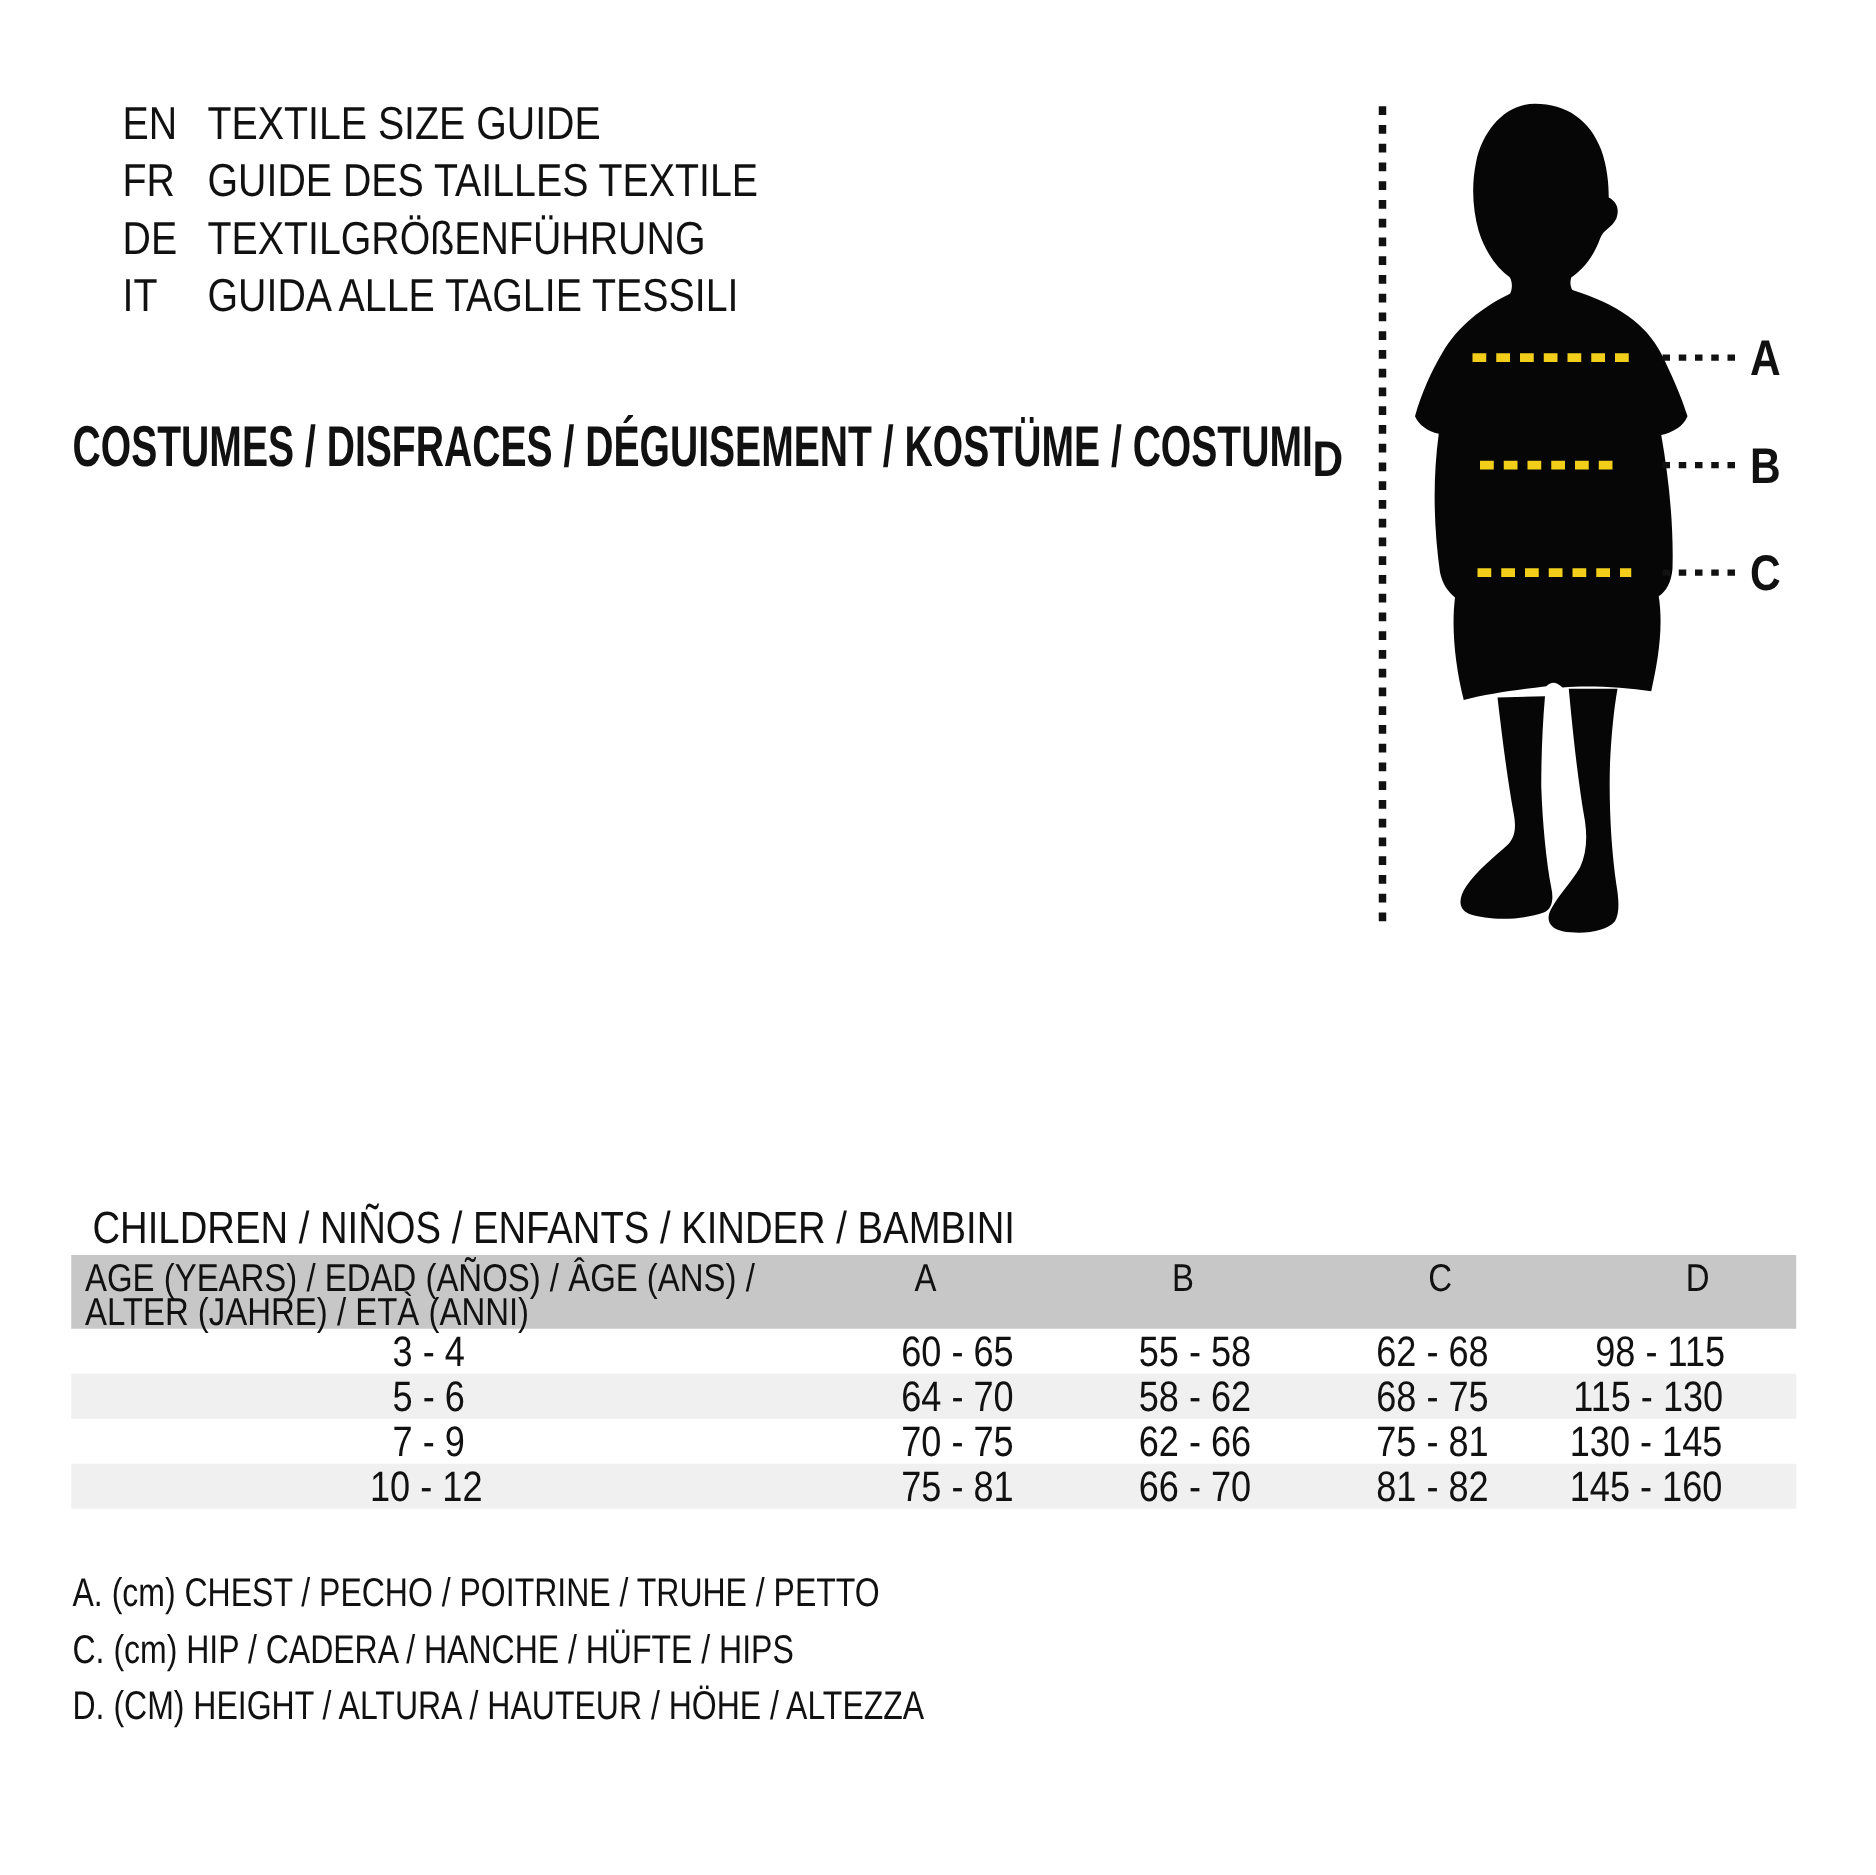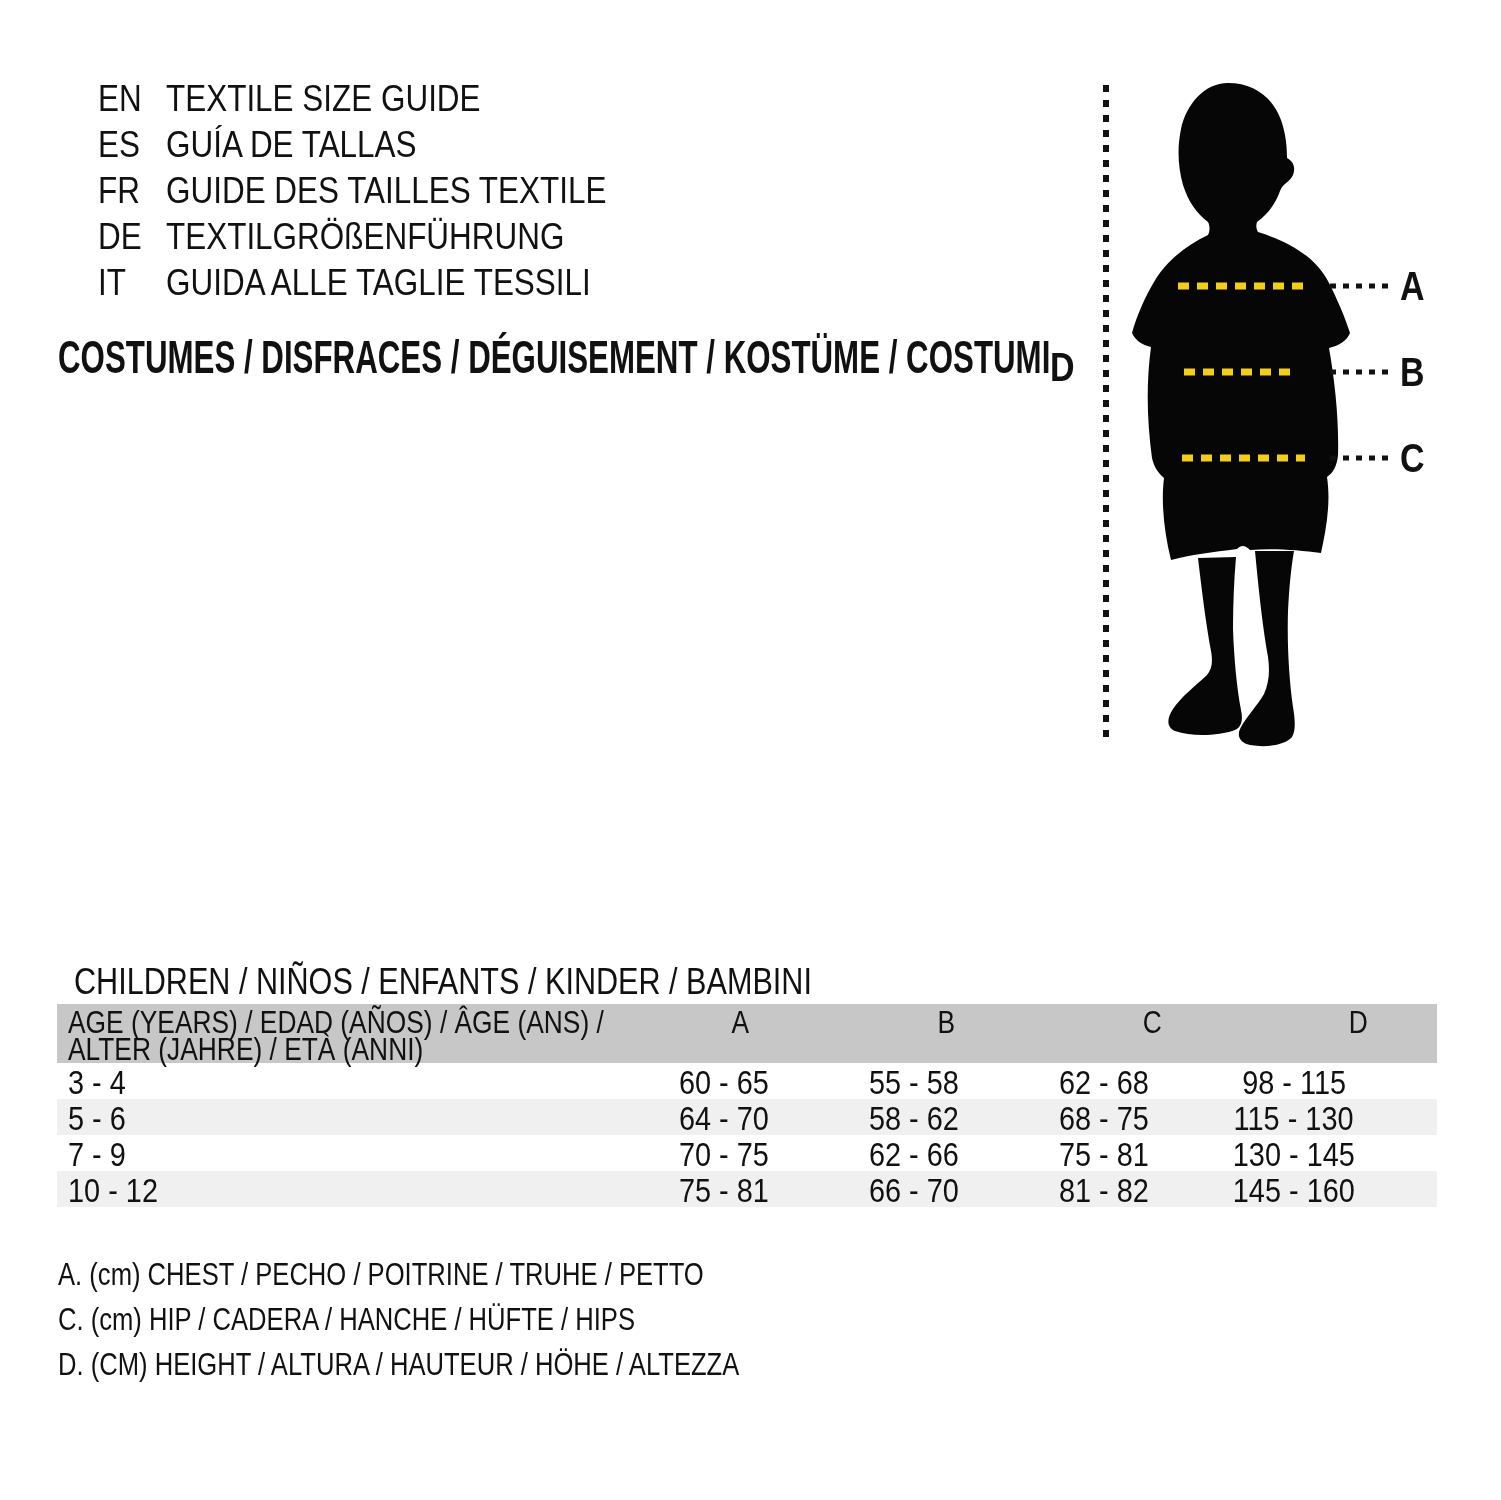--- a/index.html
+++ b/index.html
@@ -33,43 +33,37 @@
     font-size:31px;line-height:27px;align-items:start;gap:16px;
   }
   .age-head{display:block;}
   .col-head{text-align:center;font-size:31px;}
   .trow{
     display:grid;grid-template-columns:561px 190px 190px 190px 190px;
     height:36px;align-items:center;width:1380px;box-sizing:border-box;
     padding:0 48px 0 11px;font-size:34px;
   }
   .trow.alt{background:#f0f0f0;}
-  .cell-age{text-align:left;text-decoration:underline;}
-  .cell-val{text-align:center;}
+  .cell-age{text-align:center;text-decoration:underline;}
+  .cell-val{text-align:right;}
 
   
   .legend{position:absolute;left:58px;top:1252px;font-size:32px;line-height:45px;}
   .legend-item{display:block;height:45px;}
 </style>
 </head>
 <body>
 
 <div class="page">
 
   <section class="langs">
     <div class="lang-row">
       <span class="inner cx">
           <span class="lang-code">EN</span>
           <span>TEXTILE SIZE GUIDE</span>
-        </span>
-    </div>
-    <div class="lang-row">
-      <span class="inner cx">
-          <span class="lang-code">ES</span>
-          <span>GUÍA DE TALLAS</span>
         </span>
     </div>
     <div class="lang-row">
       <span class="inner cx">
           <span class="lang-code">FR</span>
           <span>GUIDE DES TAILLES TEXTILE</span>
         </span>
     </div>
     <div class="lang-row">
       <span class="inner cx">

